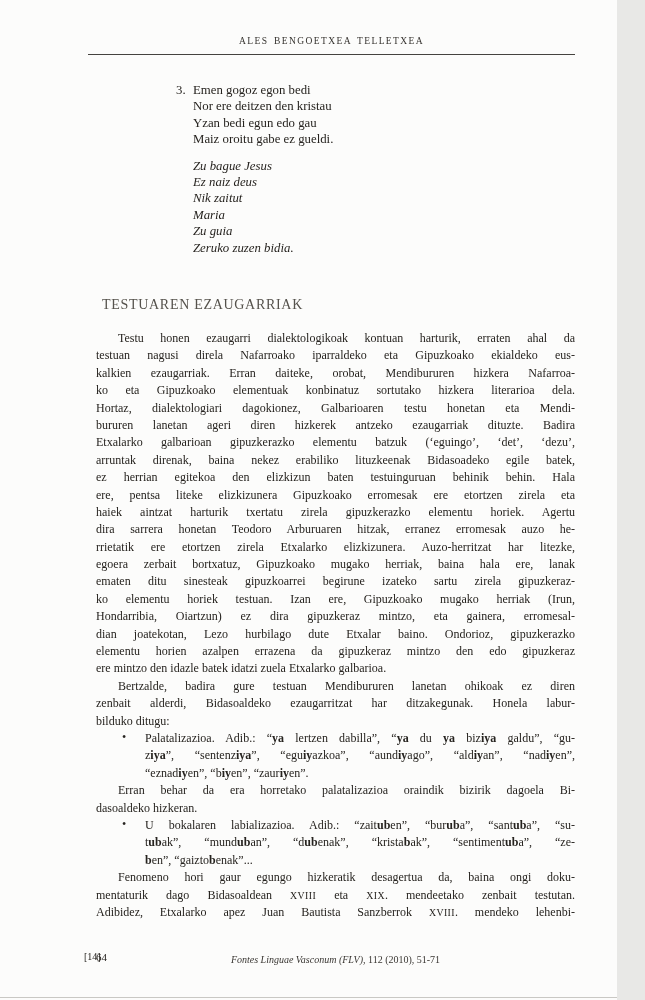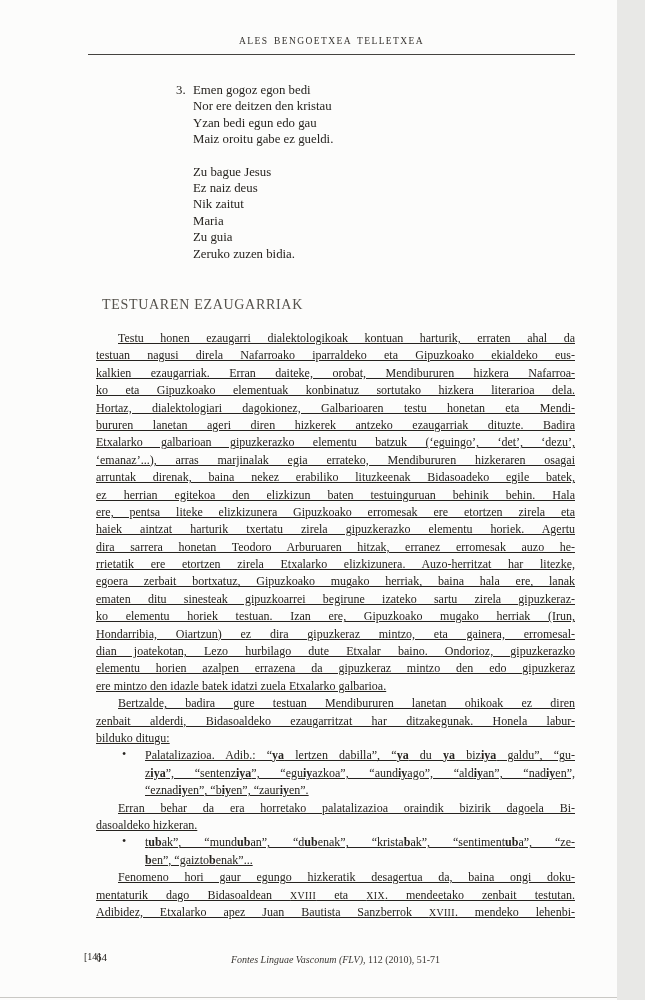--- a/index.html
+++ b/index.html
@@ -21,32 +21,32 @@
   }
   .head-rule{
     position:absolute; top:54px; left:88px; width:487px;
     border-top:1.4px solid var(--rule); height:0;
   }
   .poem{
     position:absolute; top:82px; left:193px;
     font-size:12.8px; line-height:16.4px;
   }
   .poem-number{position:absolute; left:-17px; top:0;}
-  .poem-stanza-2{margin-top:16px;}
+  .poem-stanza-2{margin-top:10px;font-style:italic;}
   .section-heading{
     position:absolute; top:297px; left:96px;
     font-size:14px; letter-spacing:0.7px; color:var(--heading);margin-left:6px;
   }
   .body-blocks{
     position:absolute; top:330px; left:96px; width:479px;
     font-size:12px; line-height:17.4px;
   }
   .line{
     text-align:justify; text-align-last:justify;
-    height:17.4px; overflow:hidden;text-decoration:underline;
+    height:17.4px; overflow:hidden;
   }
   .line.last{text-align-last:left;}
   .paragraph.indent .line:first-child{text-indent:22px;}
   .bullet{position:relative; padding-left:49px;}
   .bullet .marker{position:absolute; left:26px; top:-1px;}
   .bold{font-weight:bold;}
   .smallcaps{font-size:0.82em; letter-spacing:0.4px;}
   .footer-pagenum{
     position:absolute; top:951px; left:96px; font-size:11px;
   }
@@ -95,21 +95,20 @@
 
   <div class="body-blocks">
       <div class="block paragraph indent">
         <div class="line"><span>Testu honen ezaugarri dialektologikoak kontuan harturik, erraten ahal da</span></div>
         <div class="line"><span>testuan nagusi direla Nafarroako iparraldeko eta Gipuzkoako ekialdeko eus-</span></div>
         <div class="line"><span>kalkien ezaugarriak. Erran daiteke, orobat, Mendibururen hizkera Nafarroa-</span></div>
         <div class="line"><span>ko eta Gipuzkoako elementuak konbinatuz sortutako hizkera literarioa dela.</span></div>
         <div class="line"><span>Hortaz, dialektologiari dagokionez, Galbarioaren testu honetan eta Mendi-</span></div>
         <div class="line"><span>bururen lanetan ageri diren hizkerek antzeko ezaugarriak dituzte. Badira</span></div>
         <div class="line"><span>Etxalarko galbarioan gipuzkerazko elementu batzuk (‘eguingo’, ‘det’, ‘dezu’,</span></div>
-        <div class="line"><span>‘emanaz’...), arras marjinalak egia errateko, Mendibururen hizkeraren osagai</span></div>
         <div class="line"><span>arruntak direnak, baina nekez erabiliko lituzkeenak Bidasoadeko egile batek,</span></div>
         <div class="line"><span>ez herrian egitekoa den elizkizun baten testuinguruan behinik behin. Hala</span></div>
         <div class="line"><span>ere, pentsa liteke elizkizunera Gipuzkoako erromesak ere etortzen zirela eta</span></div>
         <div class="line"><span>haiek aintzat harturik txertatu zirela gipuzkerazko elementu horiek. Agertu</span></div>
         <div class="line"><span>dira sarrera honetan Teodoro Arburuaren hitzak, erranez erromesak auzo he-</span></div>
         <div class="line"><span>rrietatik ere etortzen zirela Etxalarko elizkizunera. Auzo-herritzat har litezke,</span></div>
         <div class="line"><span>egoera zerbait bortxatuz, Gipuzkoako mugako herriak, baina hala ere, lanak</span></div>
         <div class="line"><span>ematen ditu sinesteak gipuzkoarrei begirune izateko sartu zirela gipuzkeraz-</span></div>
         <div class="line"><span>ko elementu horiek testuan. Izan ere, Gipuzkoako mugako herriak (Irun,</span></div>
         <div class="line"><span>Hondarribia, Oiartzun) ez dira gipuzkeraz mintzo, eta gainera, erromesal-</span></div>
@@ -127,20 +126,21 @@
         <div class="line"><span>Palatalizazioa. Adib.: “</span><span class="bold">ya</span><span> lertzen dabilla”, “</span><span class="bold">ya</span><span> du </span><span class="bold">ya</span><span> biz</span><span class="bold">iya</span><span> galdu”, “gu-</span></div>
         <div class="line"><span>z</span><span class="bold">iya</span><span>”, “sentenz</span><span class="bold">iya</span><span>”, “egu</span><span class="bold">iy</span><span>azkoa”, “aund</span><span class="bold">iy</span><span>ago”, “ald</span><span class="bold">iy</span><span>an”, “nad</span><span class="bold">iy</span><span>en”,</span></div>
         <div class="line last"><span>“eznad</span><span class="bold">iy</span><span>en”, “b</span><span class="bold">iy</span><span>en”, “zaur</span><span class="bold">iy</span><span>en”.</span></div>
       </div>
       <div class="block paragraph indent">
         <div class="line"><span>Erran behar da era horretako palatalizazioa oraindik bizirik dagoela Bi-</span></div>
         <div class="line last"><span>dasoaldeko hizkeran.</span></div>
       </div>
       <div class="block bullet">
         <span class="marker">•</span>
+        <div class="line"><span>U bokalaren labializazioa. Adib.: “zait</span><span class="bold">ub</span><span>en”, “bur</span><span class="bold">ub</span><span>a”, “sant</span><span class="bold">ub</span><span>a”, “su-</span></div>
         <div class="line"><span>t</span><span class="bold">ub</span><span>ak”, “mund</span><span class="bold">ub</span><span>an”, “d</span><span class="bold">ub</span><span>enak”, “krista</span><span class="bold">b</span><span>ak”, “sentiment</span><span class="bold">ub</span><span>a”, “ze-</span></div>
         <div class="line last"><span class="bold">b</span><span>en”, “gaizto</span><span class="bold">b</span><span>enak”...</span></div>
       </div>
       <div class="block paragraph indent">
         <div class="line"><span>Fenomeno hori gaur egungo hizkeratik desagertua da, baina ongi doku-</span></div>
         <div class="line"><span>mentaturik dago Bidasoaldean </span><span class="smallcaps">XVIII</span><span> eta </span><span class="smallcaps">XIX</span><span>. mendeetako zenbait testutan.</span></div>
         <div class="line"><span>Adibidez, Etxalarko apez Juan Bautista Sanzberrok </span><span class="smallcaps">XVIII</span><span>. mendeko lehenbi-</span></div>
       </div>
     </div>
 

